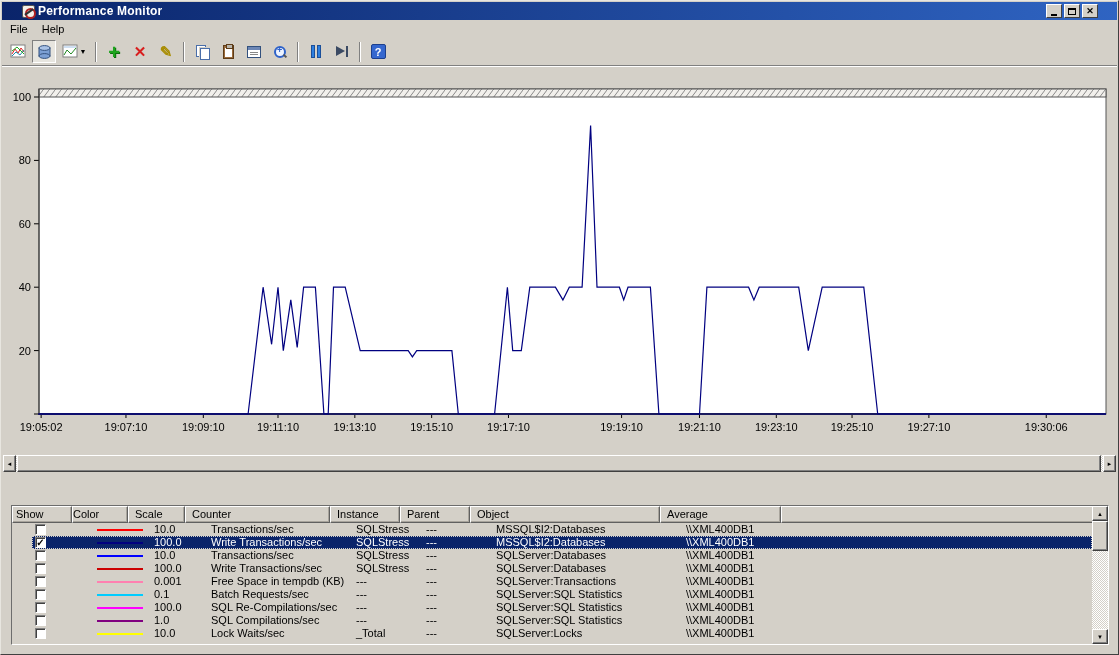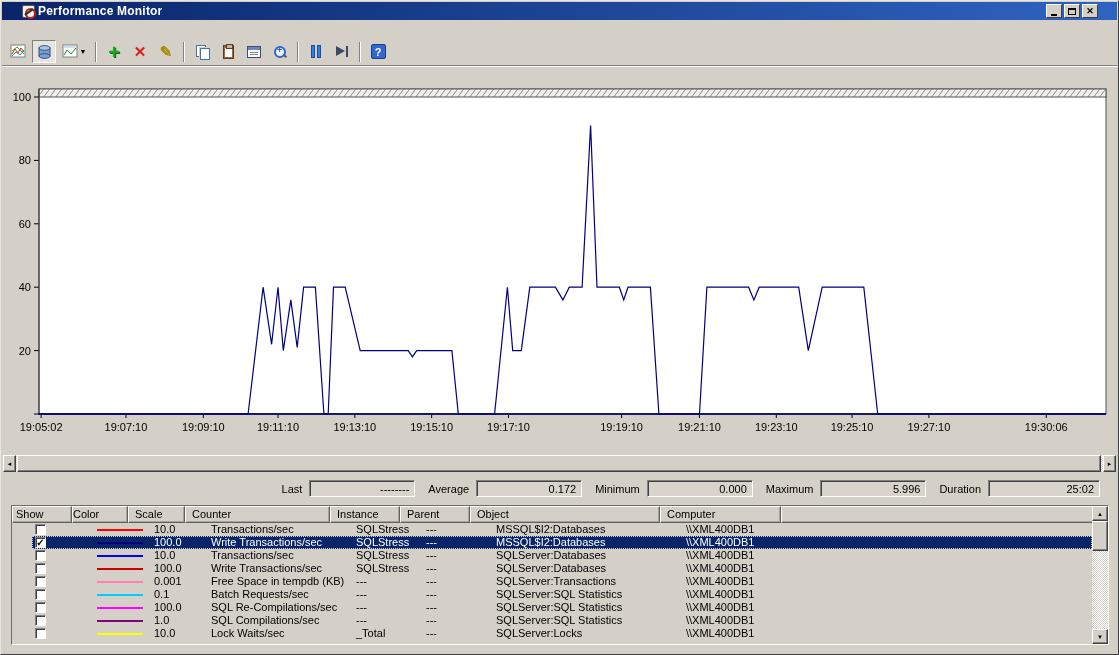--- a/index.html
+++ b/index.html
@@ -157,20 +157,24 @@
         <span class="minbar"></span>
       </span>
     <span class="winbtn">
         <span class="maxbox"></span>
       </span>
     <span class="winbtn">
         <span>✕</span>
       </span>
   </div>
 
+  <div class="menubar">
+    <span class="menuitem">File</span>
+    <span class="menuitem">Help</span>
+  </div>
 
   <div class="toolbar">
     <span class="tbtn">
       <svg width="16" height="15">
         <rect x="1" y="1" width="14" height="12" fill="#fff" stroke="#808080"></rect>
         <polyline points="2,10 5,5 8,9 11,4 14,8" fill="none" stroke="#d22" stroke-width="1"></polyline>
         <polyline points="2,12 6,8 10,11 14,6" fill="none" stroke="#28a" stroke-width="1"></polyline>
         <polyline points="2,7 7,3 14,10" fill="none" stroke="#2a2" stroke-width="1"></polyline>
       </svg>
     </span>
@@ -287,43 +291,31 @@
   <div class="hscroll">
     <span class="sbtn" style="left:0;">
         <span>◄</span>
       </span>
     <span class="sthumb" style="left:14px;right:15px;"></span>
     <span class="sbtn" style="right:0;">
         <span>►</span>
       </span>
   </div>
 
-  <div class="statsbar">
-    <span class="statlabel">Last</span>
-    <span class="statbox">--------</span>
-    <span class="statlabel">Average</span>
-    <span class="statbox">0.172</span>
-    <span class="statlabel">Minimum</span>
-    <span class="statbox">0.000</span>
-    <span class="statlabel">Maximum</span>
-    <span class="statbox">5.996</span>
-    <span class="statlabel">Duration</span>
-    <span class="statbox wide">25:02</span>
-  </div>
 
   <div class="tablewrap">
     <div class="thead">
       <span class="th c-show">Show</span>
       <span class="th c-color" style="justify-content:flex-start;display:block;">Color</span>
       <span class="th c-scale">Scale</span>
       <span class="th c-counter">Counter</span>
       <span class="th c-instance">Instance</span>
       <span class="th c-parent">Parent</span>
       <span class="th c-object">Object</span>
-      <span class="th c-computer">Computer</span>
+      <span class="th c-computer">Average</span>
       <span class="th c-fill"></span>
     </div>
     <div class="tbody" id="table-body">
         <div class="trow">
           <span class="td c-show"><span class="cb"></span></span>
           <span class="td c-color">
             <span class="swatch" style="background:#ff0000"></span>
           </span>
           <span class="td c-scale">10.0</span>
           <span class="td c-counter">Transactions/sec</span>

